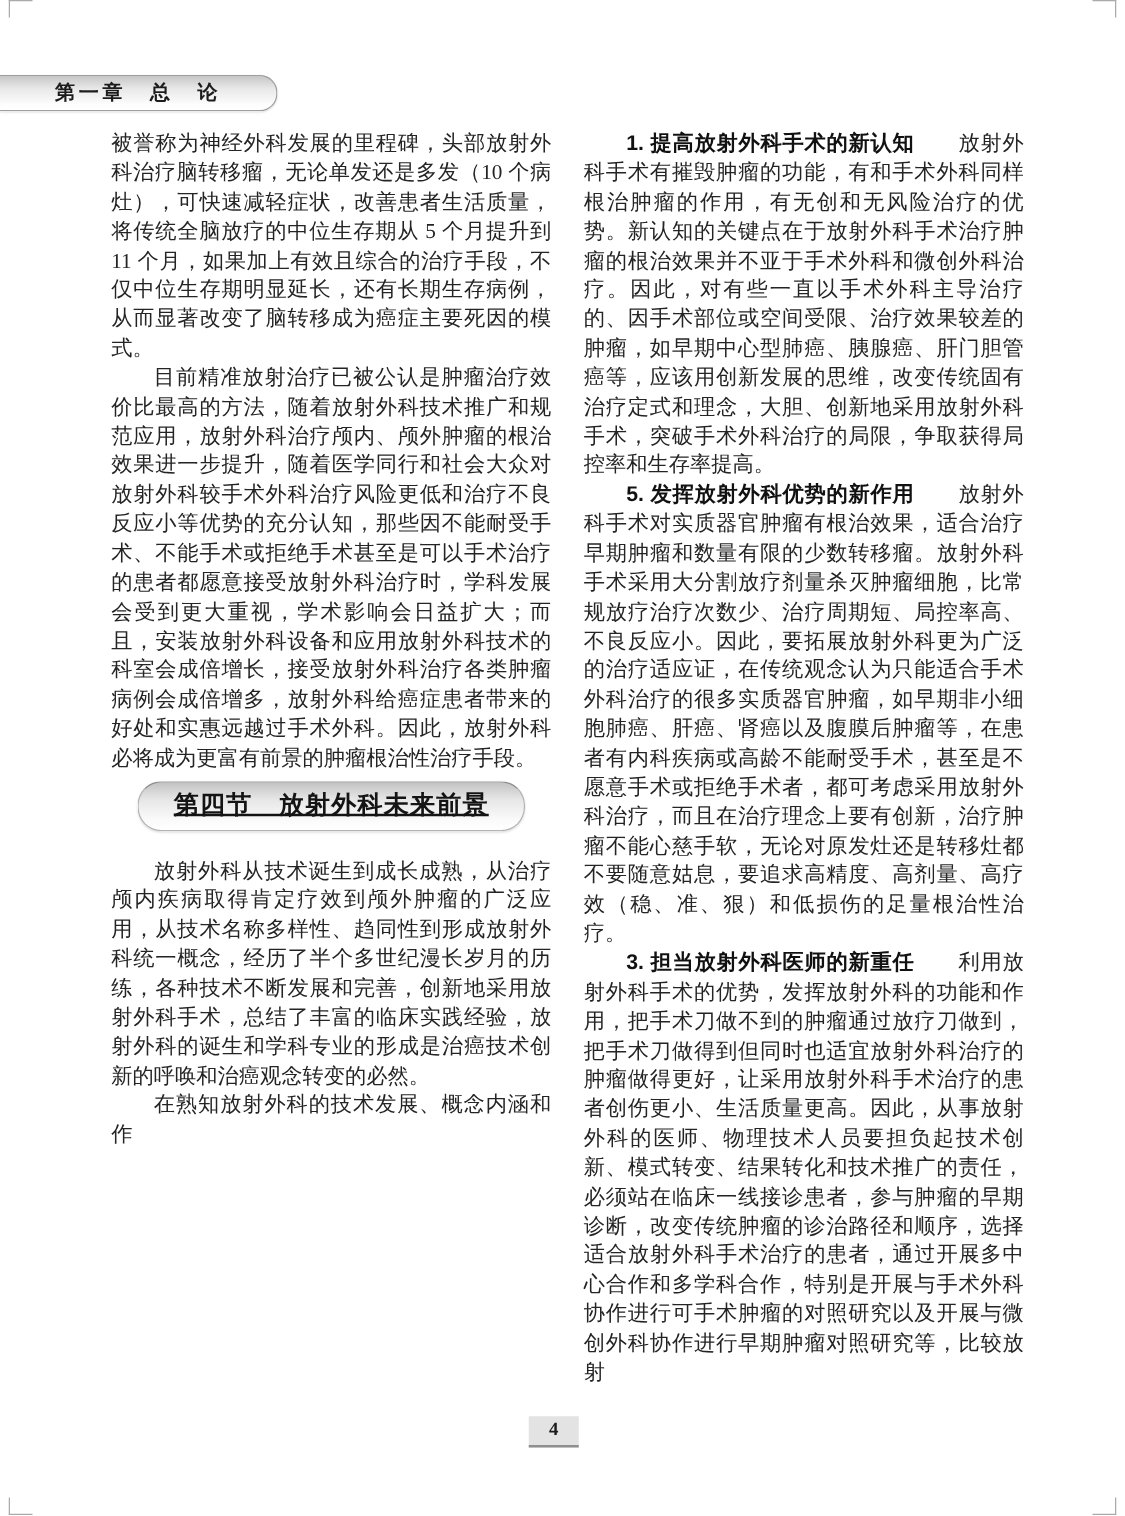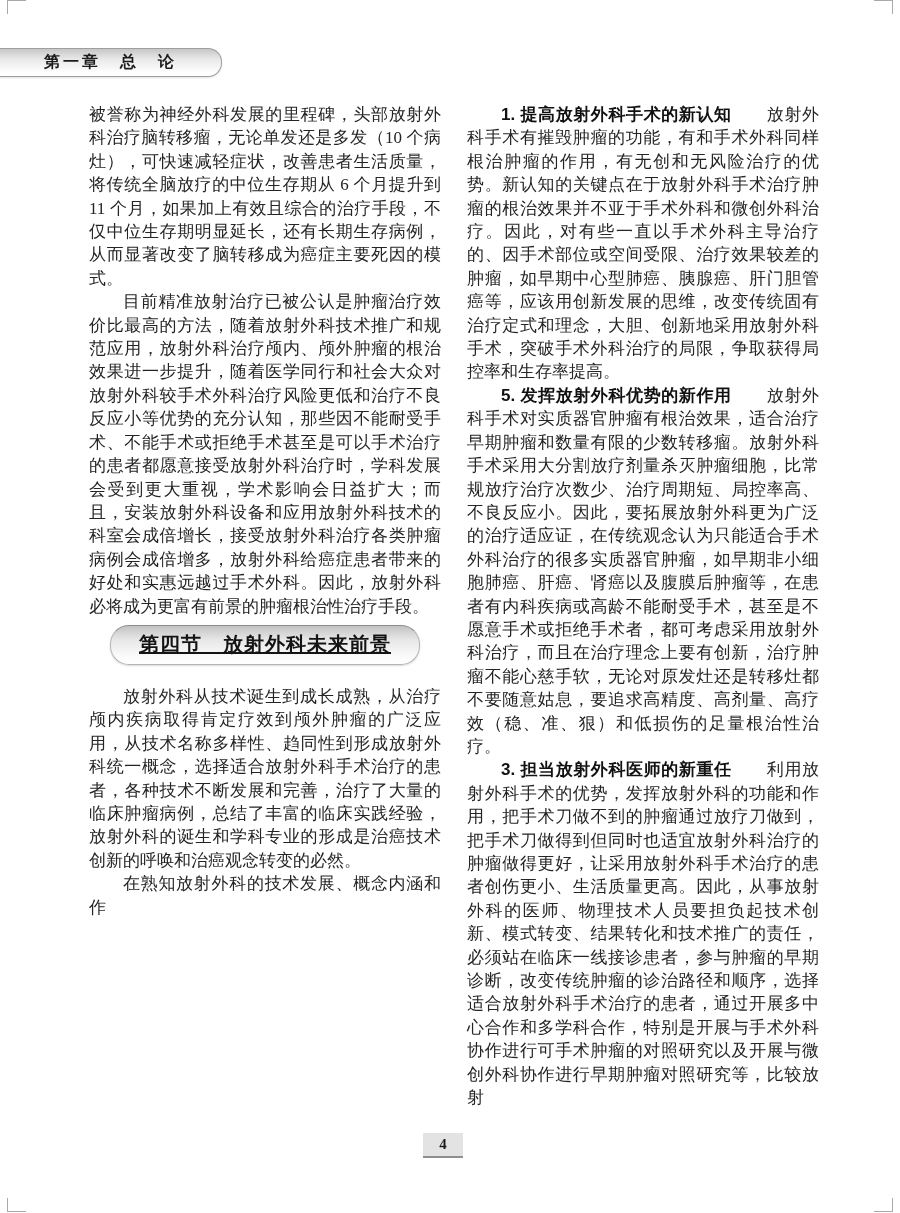--- a/index.html
+++ b/index.html
@@ -15,21 +15,21 @@
 
   
   .crop { position: absolute; width: 18px; height: 13px; }
   .crop.tl { left: 7px;  top: 0;    border-left: 1px solid #aaaaaa; border-top: 1px solid #aaaaaa; }
   .crop.tr { right: 7px; top: 0;    border-right: 1px solid #aaaaaa; border-top: 1px solid #aaaaaa; }
   .crop.bl { left: 7px;  bottom: 1px; border-left: 1px solid #aaaaaa; border-bottom: 1px solid #aaaaaa; }
   .crop.br { right: 7px; bottom: 1px; border-right: 1px solid #aaaaaa; border-bottom: 1px solid #aaaaaa; }
 
   
   .chapter-tab {
-    position: absolute; left: 0; top: 48px;
+    position: absolute; left: 0; top: 60px;
     width: 221px; height: 27px;
     border: 1px solid #9e9e9e; border-left: none;
     border-radius: 0 14px 14px 0;
     background: linear-gradient(to bottom, #c7c7c7 0%, #e9e9e9 38%, #fcfcfc 82%, #ffffff 100%);
     box-shadow: 0 1px 2px rgba(0,0,0,.12);
     display: flex; align-items: center; justify-content: center;
     font-family: "Liberation Sans", "DejaVu Sans", sans-serif;
     font-weight: bold; font-size: 16px; letter-spacing: 3px; color: #1c1c1c;
   }
 
@@ -84,28 +84,28 @@
   <div class="crop bl"></div>
   <div class="crop br"></div>
 
   <div class="chapter-tab">
     <span>第一章　总　论</span>
   </div>
 
   <div class="columns">
 
     <div class="col">
-      <p>被誉称为神经外科发展的里程碑，头部放射外科治疗脑转移瘤，无论单发还是多发（10 个病灶），可快速减轻症状，改善患者生活质量，将传统全脑放疗的中位生存期从 6 个月提升到 11 个月，如果加上有效且综合的治疗手段，不仅中位生存期明显延长，还有长期生存病例，从而显著改变了脑转移成为癌症主要死因的模式。</p>
+      <p>被誉称为神经外科发展的里程碑，头部放射外科治疗脑转移瘤，无论单发还是多发（10 个病灶），可快速减轻症状，改善患者生活质量，将传统全脑放疗的中位生存期从 5 个月提升到 11 个月，如果加上有效且综合的治疗手段，不仅中位生存期明显延长，还有长期生存病例，从而显著改变了脑转移成为癌症主要死因的模式。</p>
       <p class="ind">目前精准放射治疗已被公认是肿瘤治疗效价比最高的方法，随着放射外科技术推广和规范应用，放射外科治疗颅内、颅外肿瘤的根治效果进一步提升，随着医学同行和社会大众对放射外科较手术外科治疗风险更低和治疗不良反应小等优势的充分认知，那些因不能耐受手术、不能手术或拒绝手术甚至是可以手术治疗的患者都愿意接受放射外科治疗时，学科发展会受到更大重视，学术影响会日益扩大；而且，安装放射外科设备和应用放射外科技术的科室会成倍增长，接受放射外科治疗各类肿瘤病例会成倍增多，放射外科给癌症患者带来的好处和实惠远越过手术外科。因此，放射外科必将成为更富有前景的肿瘤根治性治疗手段。</p>
 
       <div class="section-capsule">
         <span>第四节　放射外科未来前景</span>
       </div>
 
-      <p class="ind">放射外科从技术诞生到成长成熟，从治疗颅内疾病取得肯定疗效到颅外肿瘤的广泛应用，从技术名称多样性、趋同性到形成放射外科统一概念，选择适合放射外科手术治疗的患者，各种技术不断发展和完善，治疗了大量的临床肿瘤病例，总结了丰富的临床实践经验，放射外科的诞生和学科专业的形成是治癌技术创新的呼唤和治癌观念转变的必然。</p>
+      <p class="ind">放射外科从技术诞生到成长成熟，从治疗颅内疾病取得肯定疗效到颅外肿瘤的广泛应用，从技术名称多样性、趋同性到形成放射外科统一概念，经历了半个多世纪漫长岁月的历练，各种技术不断发展和完善，创新地采用放射外科手术，总结了丰富的临床实践经验，放射外科的诞生和学科专业的形成是治癌技术创新的呼唤和治癌观念转变的必然。</p>
       <p class="ind">在熟知放射外科的技术发展、概念内涵和作</p>
     </div>
 
     <div class="col">
 
       <p class="ind"><b class="lead">1. 提高放射外科手术的新认知</b><span>　　放射外科手术有摧毁肿瘤的功能，有和手术外科同样根治肿瘤的作用，有无创和无风险治疗的优势。新认知的关键点在于放射外科手术治疗肿瘤的根治效果并不亚于手术外科和微创外科治疗。因此，对有些一直以手术外科主导治疗的、因手术部位或空间受限、治疗效果较差的肿瘤，如早期中心型肺癌、胰腺癌、肝门胆管癌等，应该用创新发展的思维，改变传统固有治疗定式和理念，大胆、创新地采用放射外科手术，突破手术外科治疗的局限，争取获得局控率和生存率提高。</span></p>
 
       <p class="ind"><b class="lead">5. 发挥放射外科优势的新作用</b><span>　　放射外科手术对实质器官肿瘤有根治效果，适合治疗早期肿瘤和数量有限的少数转移瘤。放射外科手术采用大分割放疗剂量杀灭肿瘤细胞，比常规放疗治疗次数少、治疗周期短、局控率高、不良反应小。因此，要拓展放射外科更为广泛的治疗适应证，在传统观念认为只能适合手术外科治疗的很多实质器官肿瘤，如早期非小细胞肺癌、肝癌、肾癌以及腹膜后肿瘤等，在患者有内科疾病或高龄不能耐受手术，甚至是不愿意手术或拒绝手术者，都可考虑采用放射外科治疗，而且在治疗理念上要有创新，治疗肿瘤不能心慈手软，无论对原发灶还是转移灶都不要随意姑息，要追求高精度、高剂量、高疗效（稳、准、狠）和低损伤的足量根治性治疗。</span></p>
 
       <p class="ind"><b class="lead">3. 担当放射外科医师的新重任</b><span>　　利用放射外科手术的优势，发挥放射外科的功能和作用，把手术刀做不到的肿瘤通过放疗刀做到，把手术刀做得到但同时也适宜放射外科治疗的肿瘤做得更好，让采用放射外科手术治疗的患者创伤更小、生活质量更高。因此，从事放射外科的医师、物理技术人员要担负起技术创新、模式转变、结果转化和技术推广的责任，必须站在临床一线接诊患者，参与肿瘤的早期诊断，改变传统肿瘤的诊治路径和顺序，选择适合放射外科手术治疗的患者，通过开展多中心合作和多学科合作，特别是开展与手术外科协作进行可手术肿瘤的对照研究以及开展与微创外科协作进行早期肿瘤对照研究等，比较放射</span></p>

